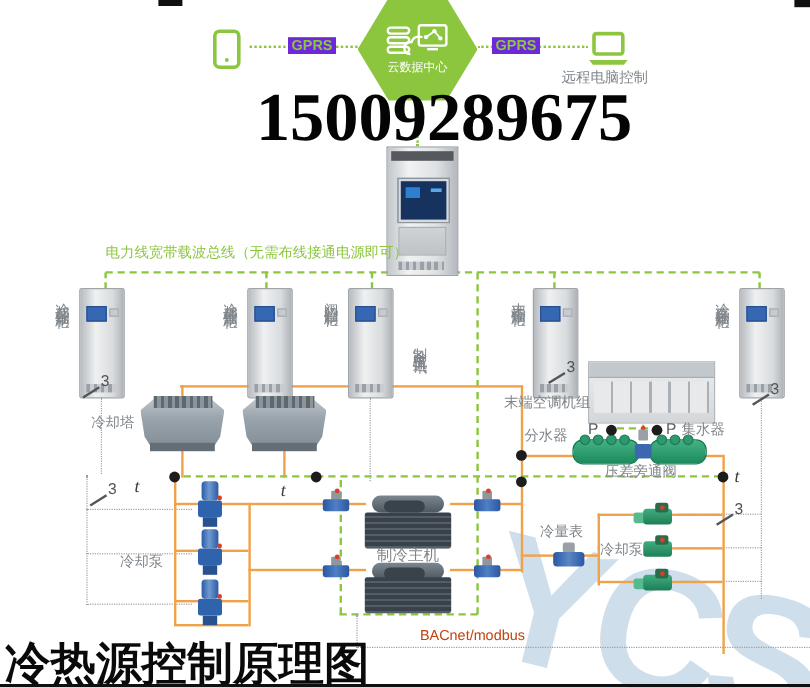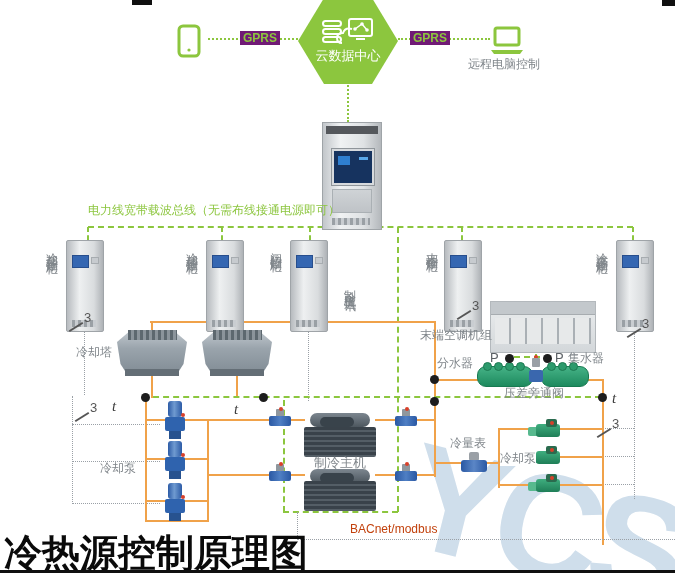--- a/index.html
+++ b/index.html
@@ -13,38 +13,38 @@
   .gdash-v{width:0;border-left:2px dashed #8cc63e;z-index:1;}
   .gdot-v{width:0;border-left:2px dotted #8cc63e;z-index:1;}
   .dot-h{height:0;border-top:1px dotted #9aa0a6;z-index:1;}
   .dot-v{width:0;border-left:1px dotted #9aa0a6;z-index:1;}
   .blackdot{width:9px;height:9px;border-radius:50%;background:#1d1d1d;z-index:3;}
   
   .lbl{font-size:12px;line-height:1.25;color:#7f858a;z-index:4;}
   .vlbl{writing-mode:vertical-rl;text-orientation:upright;letter-spacing:2px;}
   .tlbl{font:italic 15px "Liberation Serif",serif;color:#3c3c3c;z-index:4;}
   .plbl{font-size:13px;color:#5a5f64;z-index:4;}
-  .gprs{font-size:12px;font-weight:bold;color:#8cc63e;background:#701a75;padding:0 3px;z-index:2;}
+  .gprs{font-size:12px;font-weight:bold;color:#8cc63e;background:#6d28d9;padding:0 3px;z-index:2;}
   .green-note{font-size:12px;color:#8cc63e;z-index:4;}
   .phone-number{font:700 57px "Liberation Serif","DejaVu Serif",serif;color:#040404;
                 text-align:center;z-index:6;letter-spacing:0;}
   .big-title{font:700 38px "Liberation Serif","DejaVu Serif",serif;color:#0a0a0a;z-index:6;}
   .bacnet{font-size:12px;color:#c2410c;z-index:4;}
   .watermark{font:700 150px "Liberation Sans",sans-serif;color:#cfdeeb;letter-spacing:-10px;
              transform:rotate(14deg);transform-origin:0 0;z-index:0;}
   
   .mark3{width:34px;height:22px;z-index:4;}
   .mark3 .slash{position:absolute;left:0;top:10px;width:16px;height:0;border-top:2px solid #555;
                 transform:rotate(-32deg);}
   .mark3 .n3{position:absolute;left:16px;top:-6px;font-size:13px;color:#555;}
   
   .hex{width:100px;height:86px;background:#8cc63e;z-index:2;
        clip-path:polygon(26% 0,74% 0,100% 50%,74% 100%,26% 100%,0 50%);
        display:flex;flex-direction:column;align-items:center;justify-content:center;color:#fff;}
-  .hex .cap{font-size:13px;margin-top:0;}
+  .hex .cap{font-size:10px;margin-top:0;}
   
   .cab{width:36px;height:90px;background:linear-gradient(90deg,#b7bbbf,#eef0f1 35%,#d9dcde 75%,#aeb2b6);
        border:1px solid #9fa4a8;border-radius:2px;z-index:2;}
   .cab .scr{position:absolute;left:5px;top:14px;width:15px;height:11px;background:#3567b2;border:1px solid #274e8d;}
   .cab .btn{position:absolute;left:24px;top:16px;width:6px;height:5px;background:#c7cbcf;border:1px solid #a7acb0;}
   .cab .vent{position:absolute;left:5px;bottom:4px;width:24px;height:7px;
              background:repeating-linear-gradient(90deg,#9aa0a5 0 3px,#c9cdd1 3px 6px);}
   .maincab{width:58px;height:106px;background:linear-gradient(90deg,#c2c6ca,#f0f2f3 30%,#dfe2e4 70%,#b4b8bc);
            border:1px solid #9fa4a8;z-index:2;}
   .maincab .head{position:absolute;left:3px;top:3px;right:3px;height:8px;background:#55585c;}
@@ -151,20 +151,21 @@
   <div class="abs gprs" style="left:410px;top:31px;">GPRS</div>
 
   <svg class="abs" style="left:488px;top:26px;z-index:2;" width="38" height="30" viewBox="0 0 38 30">
     <rect x="7" y="2" width="24" height="17" rx="2" fill="none" stroke="#8cc63e" stroke-width="3"></rect>
     <path d="M3 24 h32 l-3 4 h-26 z" fill="#8cc63e"></path>
   </svg>
   <div class="abs lbl" style="left:456px;top:57px;width:96px;text-align:center;">远程电脑控制</div>
 
   <div class="abs gdot-v" style="left:347px;top:82px;height:40px;"></div>
 
+  <div class="abs phone-number" style="left:168px;top:66px;width:404px;">15009289675</div>
 
   <div class="abs maincab" style="left:322px;top:122px;">
     <div class="head"></div>
     <div class="scr">
         <i></i>
         <b></b>
       </div>
     <div class="panel"></div>
     <div class="vent"></div>
   </div>

